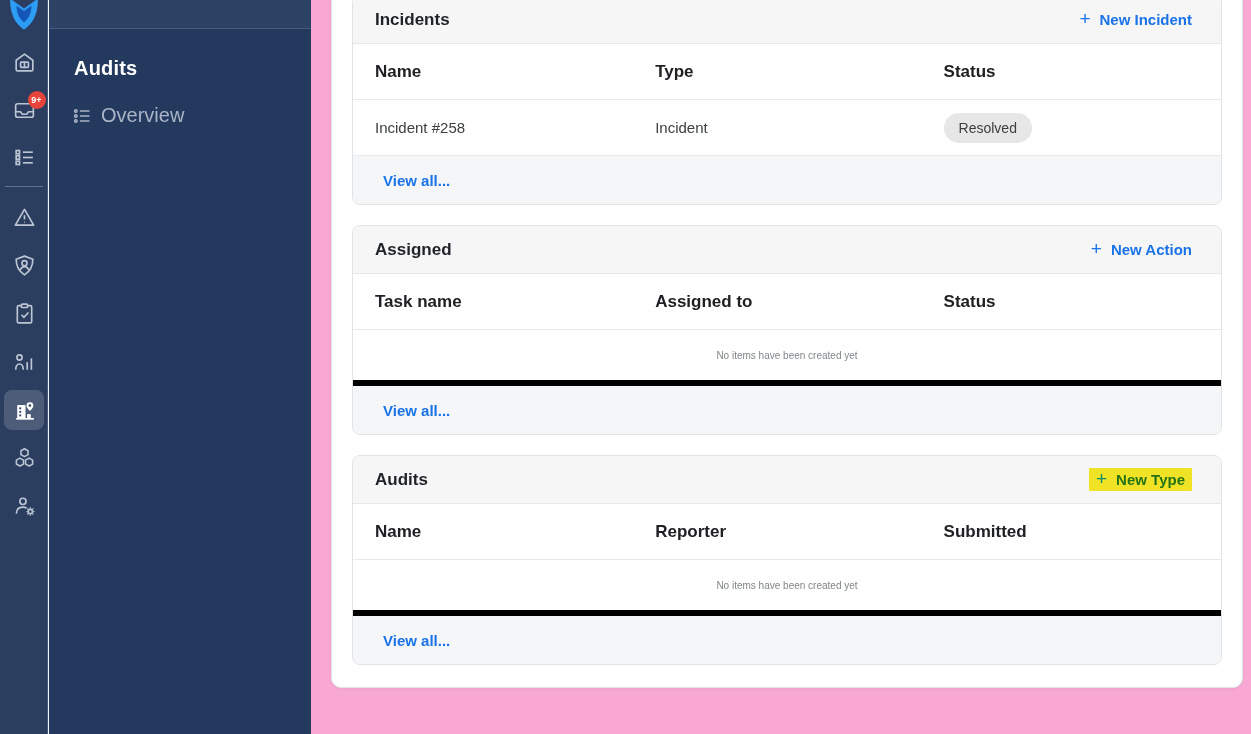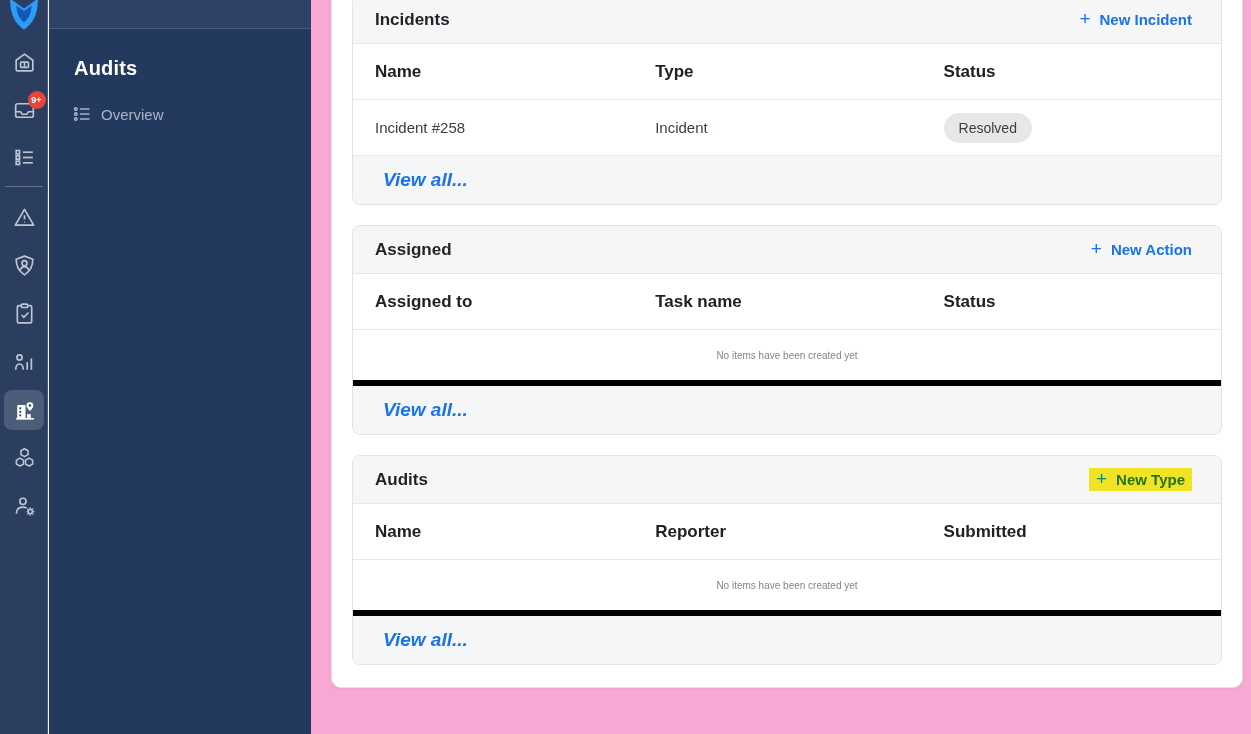--- a/index.html
+++ b/index.html
@@ -18,21 +18,21 @@
   .badge { position:absolute; top:-7px; right:-9px; min-width:18px; height:18px; padding:0 3px;
     background:#e8443a; color:#fff; font-size:9px; font-weight:bold; border-radius:9px;
     display:flex; align-items:center; justify-content:center; }
   .icon-wrap { position:relative; }
 
   
   .sidebar { position:absolute; left:49px; top:0; width:262px; height:734px; background:#24395e; z-index:2; }
   .sidebar-top-strip { height:29px; background:#2e4266; border-bottom:1px solid #475b81; }
   .sidebar-title { margin:28px 0 0 25px; color:#ffffff; font-size:20px; font-weight:bold; letter-spacing:0.2px; }
   .sidebar-item { display:flex; align-items:center; gap:9px; margin:24px 0 0 23px;
-    color:#a9b4c7; font-size:15px; cursor:pointer; }
+    color:#a9b4c7; font-size:20px; cursor:pointer; }
   .sidebar-item svg { display:block; }
 
   
   .main { position:absolute; left:311px; top:0; width:940px; height:734px; background:#f9a8d4; }
   .container { position:absolute; left:20px; top:-26px; width:912px; height:714px;
     background:#ffffff; border:1px solid #e1e3e6; border-radius:10px;
     box-shadow:0 1px 3px rgba(60,64,67,0.08); padding:20px; }
 
   .card { border:1px solid #e0e2e5; border-radius:8px; overflow:hidden; margin-bottom:20px; background:#fff; }
   .card:last-child { margin-bottom:4px; }
@@ -48,21 +48,21 @@
 
   .trow { display:grid; grid-template-columns:34% 35% 31%; align-items:center;
     padding:0 22px; height:56px; border-bottom:1px solid #e8e9eb; }
   .trow.thead { font-weight:bold; color:#202124; font-size:17px; }
   .trow.tdata { color:#3c4043; font-size:15px; }
   .trow-empty { height:56px; display:flex; align-items:center; justify-content:center;
     color:#80868b; font-size:10px; border-bottom:6px solid #000000; }
   .status-badge { display:inline-block; background:#e7e7e8; color:#3c4043; font-size:14px;
     padding:7px 15px; border-radius:16px; }
   .card-footer { height:48px; background:#f5f6f7; display:flex; align-items:center; padding:0 30px; }
-  .view-all { color:#1a73e8; font-size:19px; font-weight:bold; cursor:pointer; text-decoration:none;font-style:italic; }
+  .view-all { color:#1a73e8; font-size:15px; font-weight:bold; cursor:pointer; text-decoration:none; }
 </style>
 </head>
 <body>
 
 <nav class="icon-rail">
   <div class="rail-logo">
     <svg width="36" height="38" viewBox="0 0 32 34">
       <path d="M16 32 C8 26 3.5 19 3.5 4 L16 13 L28.5 4 C28.5 19 24 26 16 32 Z" fill="#2d9cf4"></path>
       <path d="M16 25.5 C11.5 21.5 9.3 17 9.3 10.5 L16 15.3 L22.7 10.5 C22.7 17 20.5 21.5 16 25.5 Z" fill="#1557b8"></path>
     </svg>
@@ -207,22 +207,22 @@
 
     <section class="card">
       <div class="card-header">
         <span class="card-title">Assigned</span>
         <button class="new-btn">
           <span class="plus-icon">+</span>
           <span class="new-btn-label">New Action</span>
         </button>
       </div>
       <div class="trow thead">
+        <span>Task name</span>
         <span>Assigned to</span>
-        <span>Task name</span>
         <span>Status</span>
       </div>
       <div class="trow-empty">No items have been created yet</div>
       <div class="card-footer">
         <a class="view-all">View all...</a>
       </div>
     </section>
 
     <section class="card">
       <div class="card-header">

